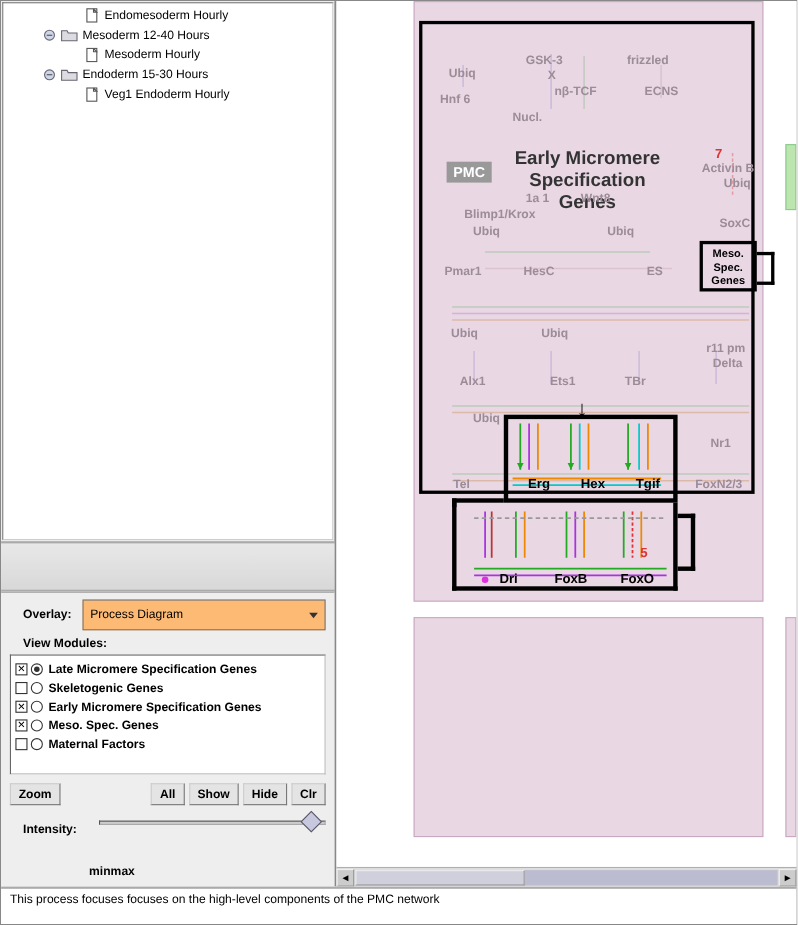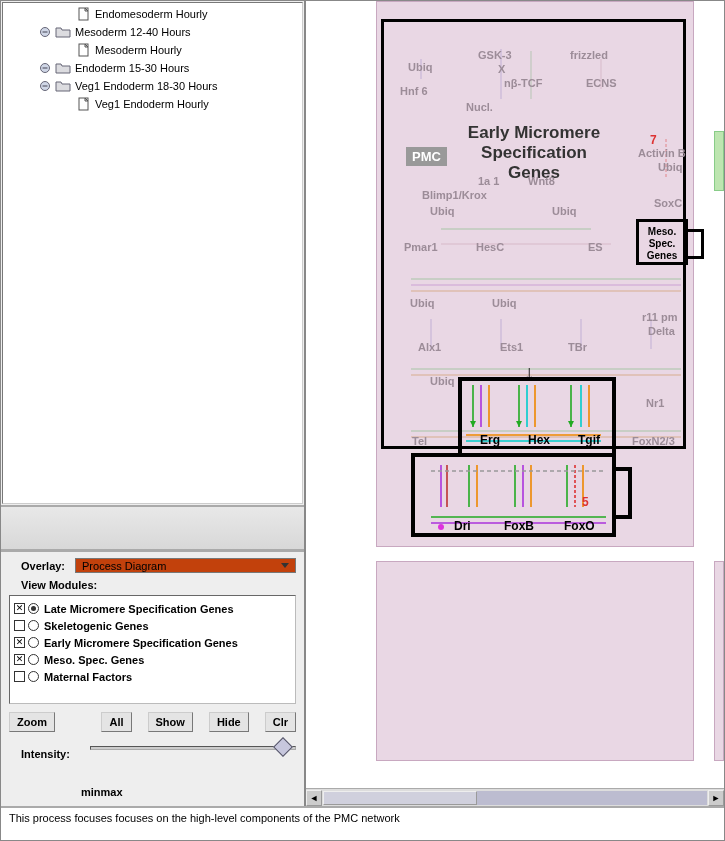--- a/index.html
+++ b/index.html
@@ -69,22 +69,22 @@
     border-top: 1px solid #aaa;
   }
   .row {
     display: flex;
     align-items: center;
     margin-bottom: 6px;
   }
   .label { font-weight: bold; margin-right: 10px; margin-left: 12px; }
   .select {
     flex: 1;
-    height: 15px;
-    background: #c2410c;
+    height: 28px;
+    background: #fdba74;
     border: 1px solid #777;
     display: flex;
     align-items: center;
     padding: 0 6px;
     justify-content: space-between;
   }
   .select .caret {
     width: 0; height: 0;
     border-left: 4px solid transparent;
     border-right: 4px solid transparent;
@@ -122,21 +122,21 @@
     justify-content: center;
   }
   .radio.on::after {
     content:"";
     width:5px;height:5px;border-radius:50%;background:#333;
   }
   .mod-label { font-weight: bold; font-size: 11px; }
 
   .btn-row {
     display: flex;
-    gap: 16px;
+    gap: 4px;
     margin-top: 8px;
     align-items: center;
   }
   .btn {
     border: 1px outset #ccc;
     background: #e4e4e4;
     padding: 3px 7px;
     font-weight: bold;
     font-size: 11px;
   }
@@ -218,21 +218,21 @@
     border: 1px solid #c8a8c0;
   }
   .outer-frame {
     position:absolute;
     border: 3px solid #000;
   }
   .of1 { left: 75px; top: 18px; width: 305px; height: 430px; }
 
   .title-box {
     position:absolute;
-    left: 98px; top: 122px;
+    left: 98px; top: 133px;
     width: 260px;
     text-align: center;
     font-weight: bold;
     font-size: 17px;
     color: #333;
   }
   .pmc-badge {
     position:absolute;
     left: 100px; top: 146px;
     background: #999; color:#fff;
@@ -430,34 +430,20 @@
               </svg>
           </span>
           <span class="folder-icon">
             <svg width="16" height="14">
                 <path d="M1 3h5l1 2h8v7H1z" fill="#dcdce0" stroke="#667"></path>
               </svg>
           </span>
           <span class="tree-label">Endoderm 15-30 Hours</span>
         </div>
 
-        <div class="tree-node tree-indent0">
-          <span class="toggle-icon">
-            <svg width="12" height="12">
-                <circle cx="6" cy="6" r="4.5" fill="#cfd6e6" stroke="#667"></circle>
-                <line x1="3.5" y1="6" x2="8.5" y2="6" stroke="#445"></line>
-              </svg>
-          </span>
-          <span class="folder-icon">
-            <svg width="16" height="14">
-                <path d="M1 3h5l1 2h8v7H1z" fill="#dcdce0" stroke="#667"></path>
-              </svg>
-          </span>
-          <span class="tree-label">Veg1 Endoderm 18-30 Hours</span>
-        </div>
         <div class="tree-node tree-indent1">
           <span class="page-icon">
             <svg width="14" height="14">
                 <rect x="2" y="1" width="9" height="12" fill="#fff" stroke="#555"></rect>
                 <polyline points="8,1 11,4 8,4 8,1" fill="#ddd" stroke="#555"></polyline>
               </svg>
           </span>
           <span class="tree-label">Veg1 Endoderm Hourly</span>
         </div>
 

